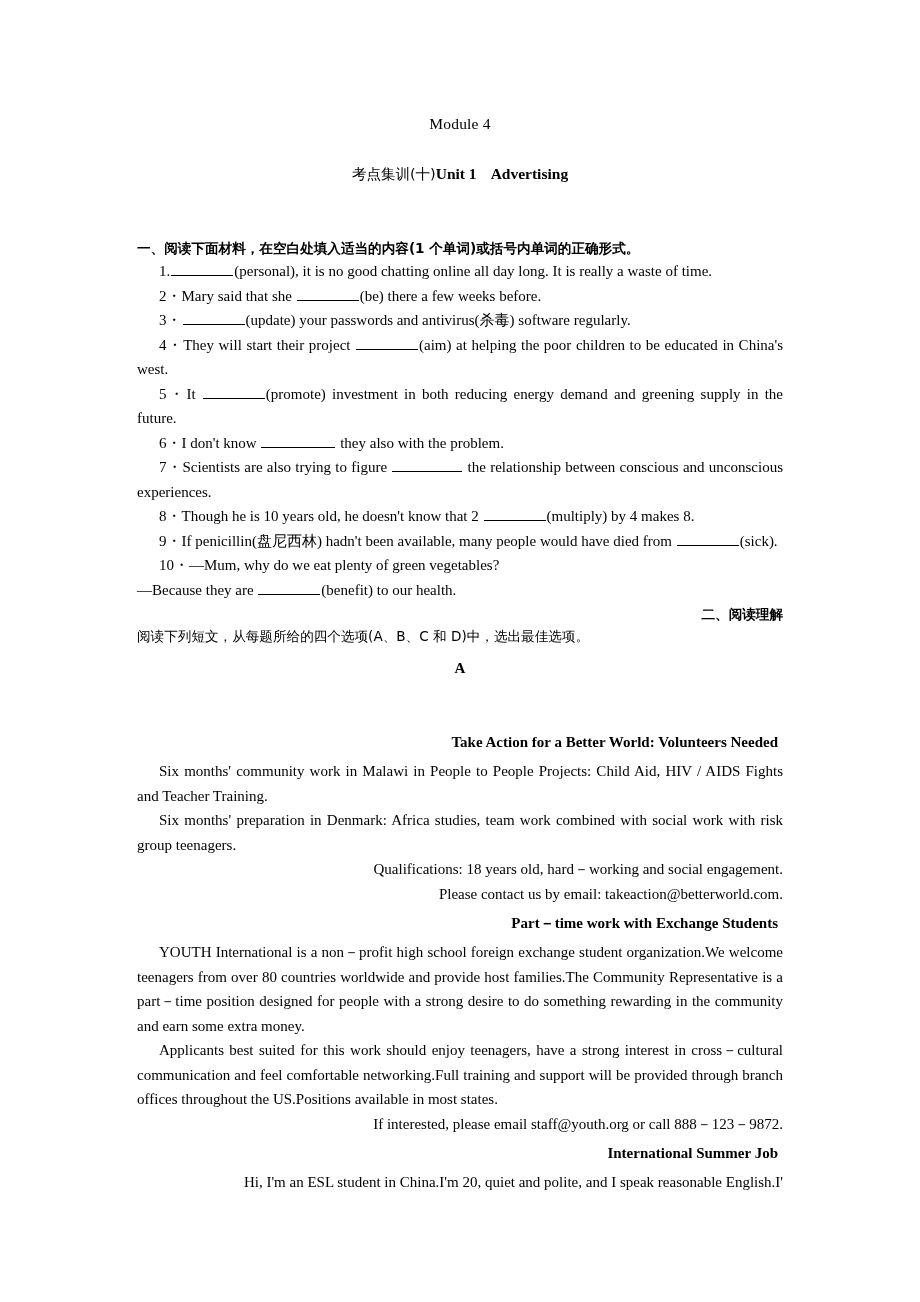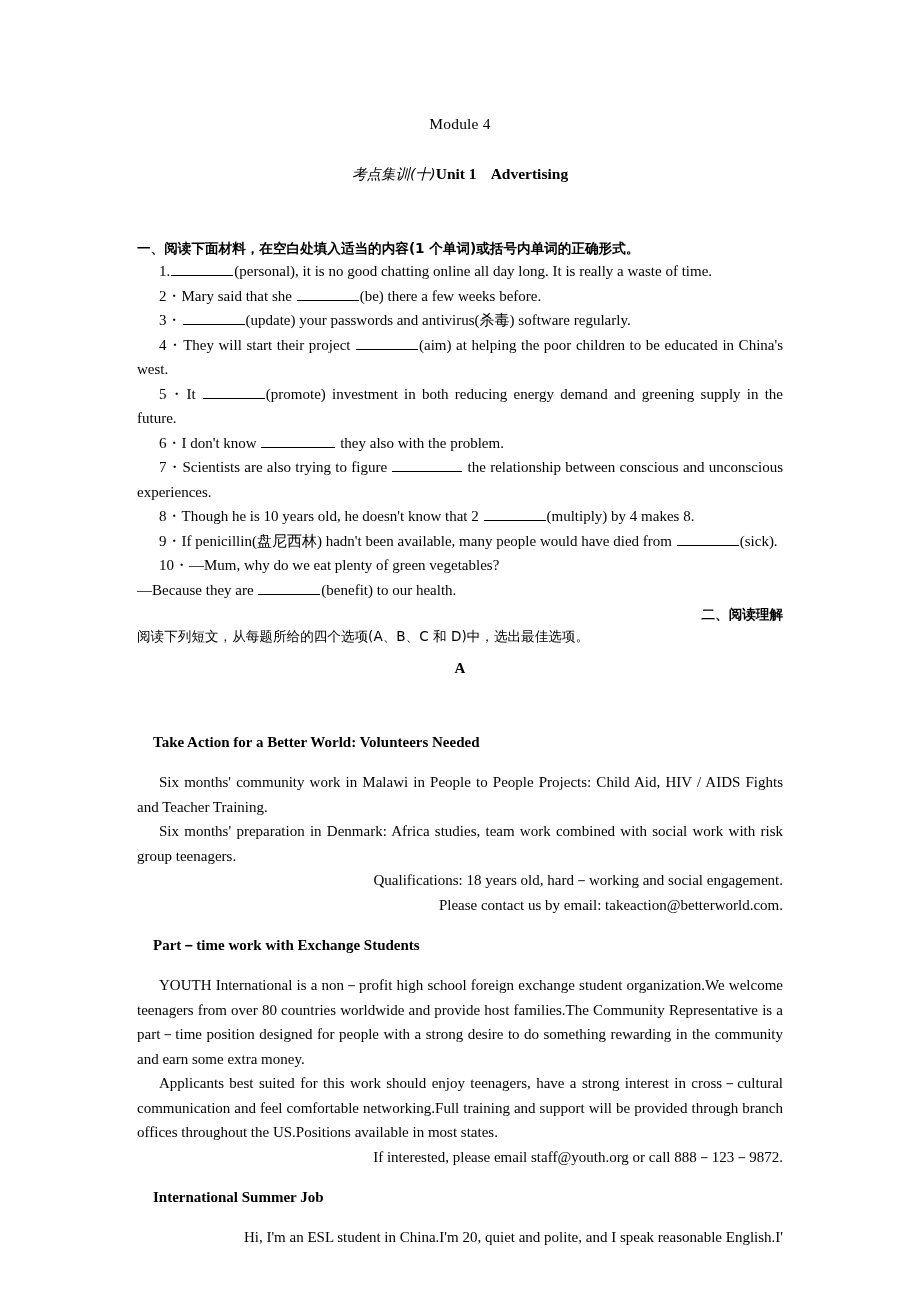--- a/index.html
+++ b/index.html
@@ -38,21 +38,20 @@
   .exam-title {
     font-size: 15.5px;
     margin: 30px 0 0 0;
     line-height: 20px;
     text-align: center;
     white-space: nowrap;
   }
   .exam-title .cn {
     font-family: "DejaVu Sans", sans-serif;
     font-size: 14.5px;
-    font-style: italic;
   }
   .exam-title .unit {
     font-weight: bold;
   }
   .exam-title .sp {
     display: inline-block;
     width: 14px;
   }
 
   
@@ -105,25 +104,25 @@
 
   
   .center-letter {
     text-align: center;
     font-weight: bold;
     font-size: 15px;
     line-height: 24px;
     margin: 8px 0 0 0;
   }
   .psg-title {
-    text-align: left;
+    text-align: right;
     font-weight: bold;
     font-size: 15px;
     line-height: 24px;
-    margin: 16px;
+    margin: 5px;
   }
   .psg-title.t1 { margin-top: 50px; }
   .psg {
     font-size: 15px;
     line-height: 24.5px;
     margin: 0;
     text-align: justify;
     text-justify: inter-word;
     text-indent: 22px;
     hyphens: none;

